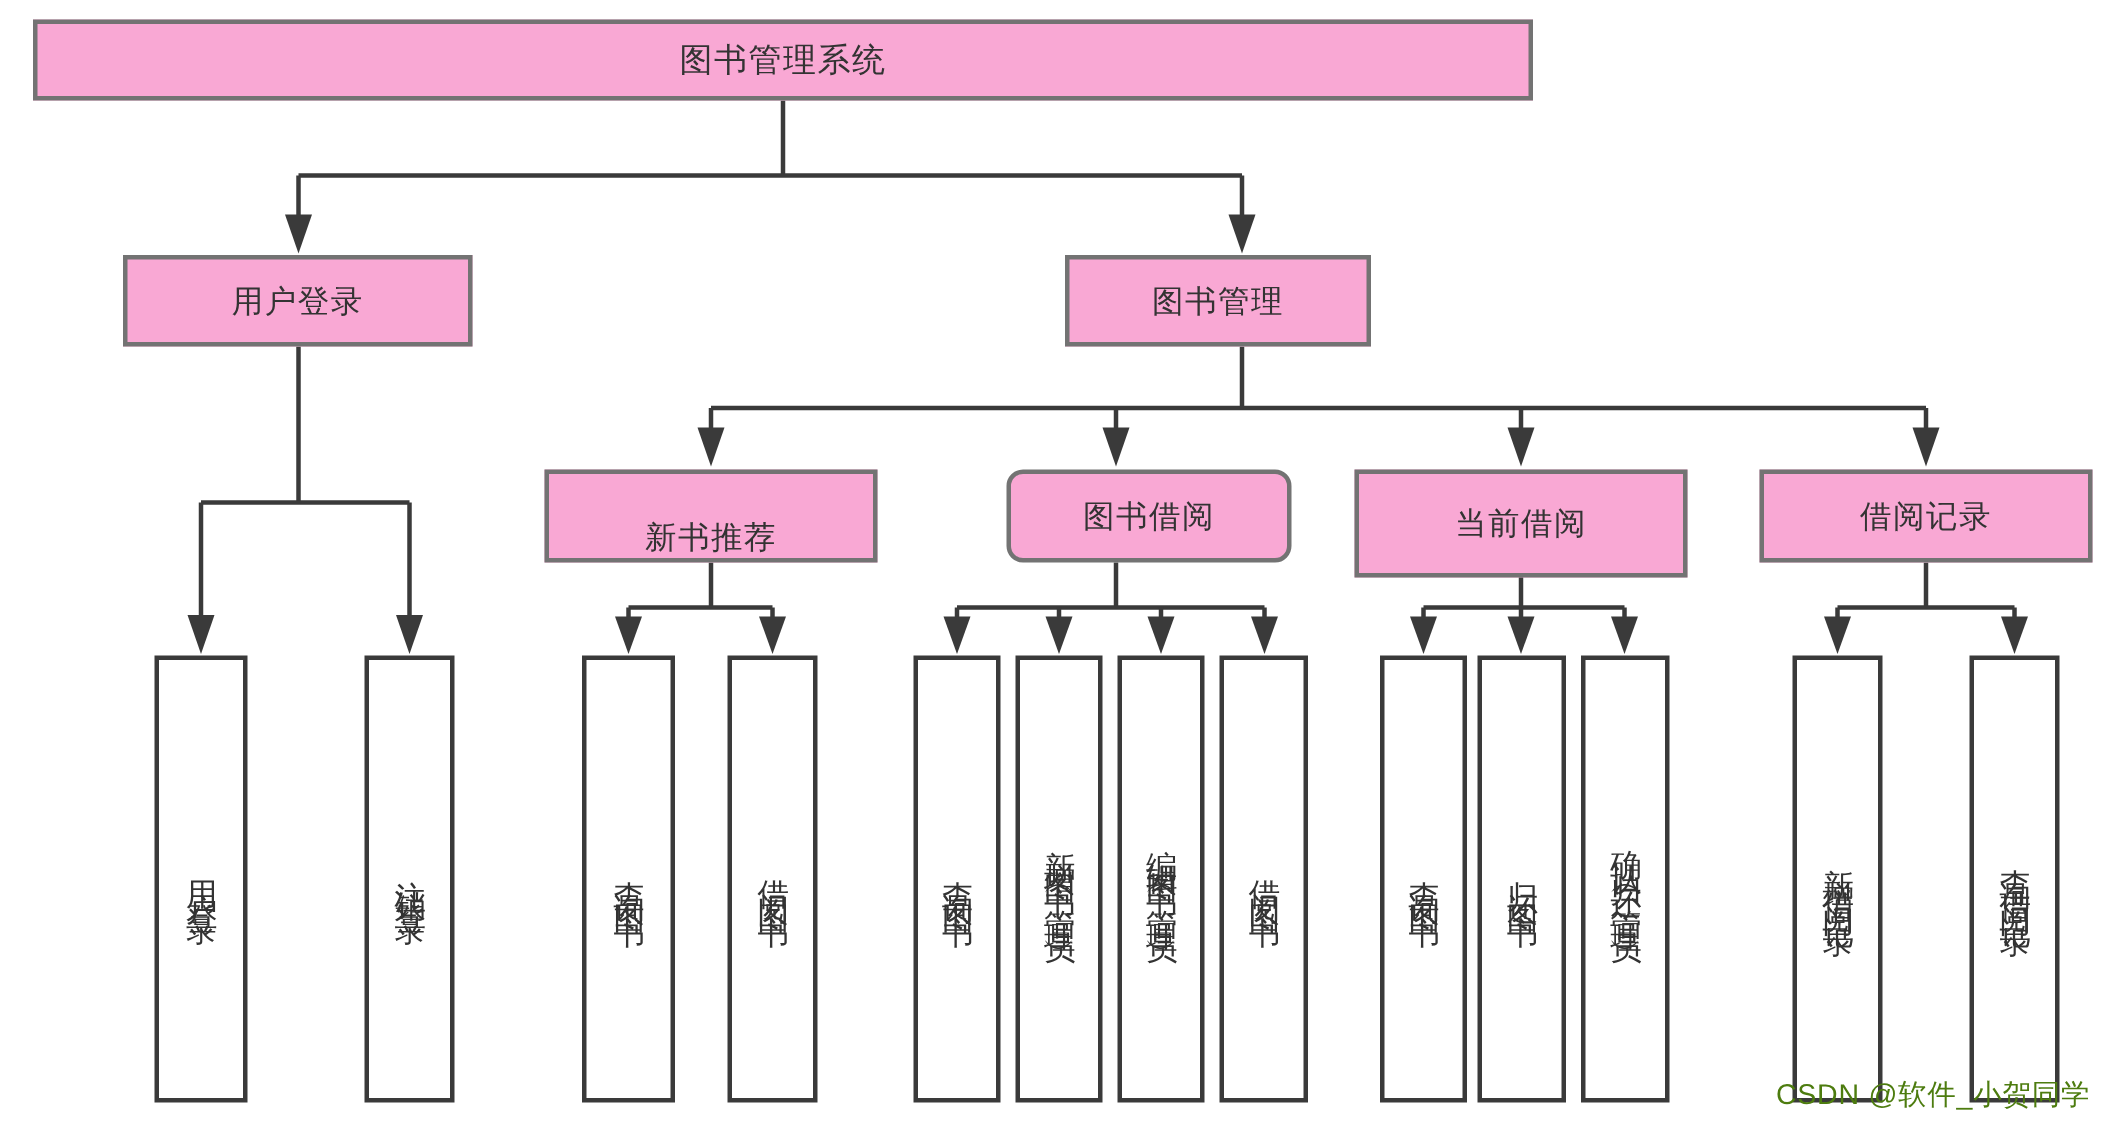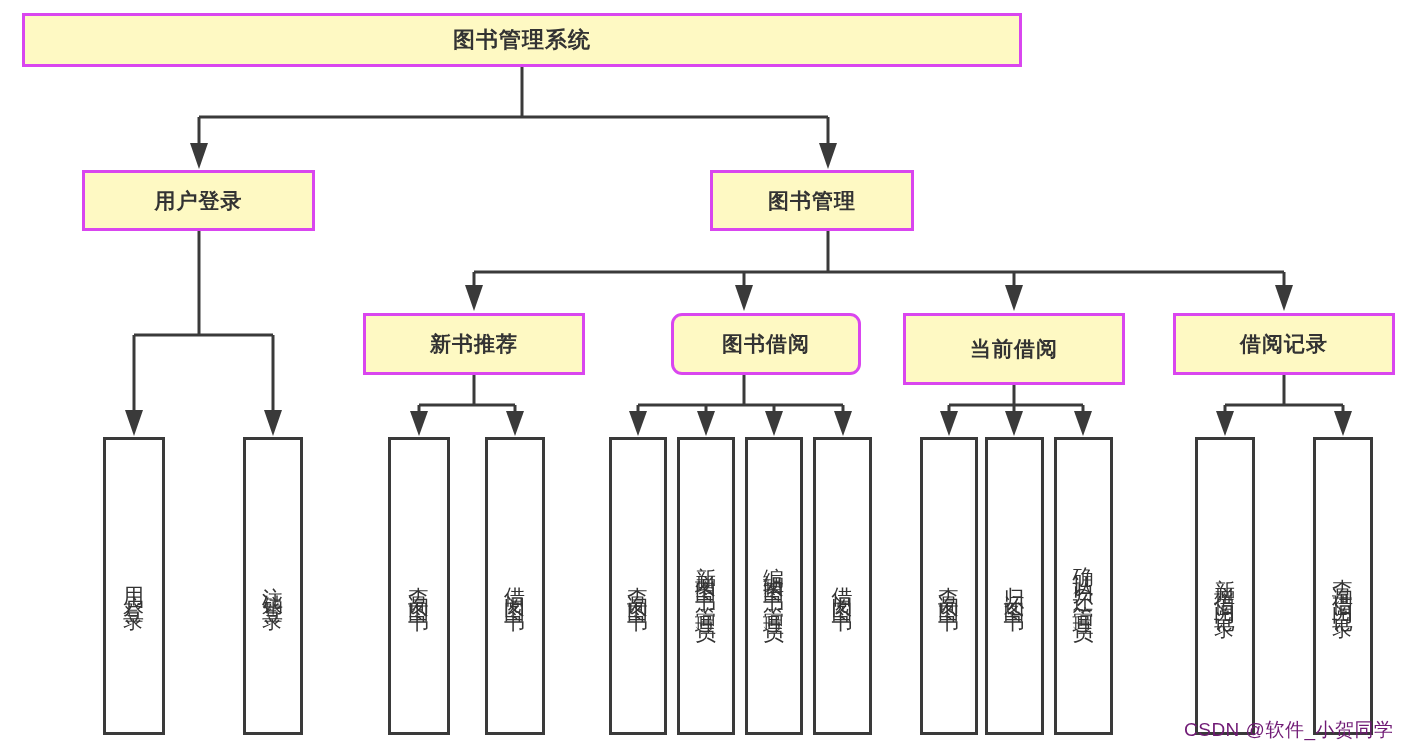--- a/index.html
+++ b/index.html
@@ -14,30 +14,29 @@
   }
   #connector-svg {
     position: absolute;
     left: 0; top: 0;
     width: 1405px; height: 747px;
     z-index: 1;
   }
   .node {
     position: absolute;
     box-sizing: border-box;
-    background: #fef9c3;
-    border: 3px solid #d946ef;
+    background: #f9a8d4;
+    border: 3px solid #737373;
     display: flex;
     align-items: center;
     justify-content: center;
     z-index: 2;
     font-size: 21px;
     letter-spacing: 1px;
     white-space: nowrap;
-    font-weight: bold;
   }
   .node.root { font-size: 22px; }
   .leaf {
     position: absolute;
     box-sizing: border-box;
     background: #ffffff;
     border: 3px solid #3a3a3a;
     display: flex;
     align-items: center;
     justify-content: center;
@@ -48,21 +47,21 @@
     text-orientation: mixed;
     font-size: 21px;
     letter-spacing: 8px;
     line-height: 1;
     color: #333333;
   }
   
   .root       { left:  22px; top:  13px; width: 1000px; height: 54px; }
   .l2-user    { left:  82px; top: 170px; width: 233px; height: 61px; }
   .l2-book    { left: 710px; top: 170px; width: 204px; height: 61px; }
-  .l3-recommend { left:  363px; top: 313px; width: 222px; height: 62px; }
+  .l3-recommend { left:  363px; top: 313px; width: 222px; height: 62px; align-items: flex-end; }
   .l3-borrow    { left:  671px; top: 313px; width: 190px; height: 62px; border-radius: 11px; }
   .l3-current   { left:  903px; top: 313px; width: 222px; height: 72px; }
   .l3-records   { left: 1173px; top: 313px; width: 222px; height: 62px; }
   .leaf-1  { left:  103px; top: 437px; width: 62px; height: 298px; }
   .leaf-2  { left:  243px; top: 437px; width: 60px; height: 298px; }
   .leaf-3  { left:  388px; top: 437px; width: 62px; height: 298px; }
   .leaf-4  { left:  485px; top: 437px; width: 60px; height: 298px; }
   .leaf-5  { left:  609px; top: 437px; width: 58px; height: 298px; }
   .leaf-6  { left:  677px; top: 437px; width: 58px; height: 298px; }
   .leaf-7  { left:  745px; top: 437px; width: 58px; height: 298px; }
@@ -70,21 +69,21 @@
   .leaf-9  { left:  920px; top: 437px; width: 58px; height: 298px; }
   .leaf-10 { left:  985px; top: 437px; width: 59px; height: 298px; }
   .leaf-11 { left: 1054px; top: 437px; width: 59px; height: 298px; }
   .leaf-12 { left: 1195px; top: 437px; width: 60px; height: 298px; }
   .leaf-13 { left: 1313px; top: 437px; width: 60px; height: 298px; }
   #watermark {
     position: absolute;
     left: 1184px; top: 717px;
     z-index: 3;
     font-size: 19px;
-    color: #701a75;
+    color: #4d7c0f;
     letter-spacing: 0.5px;
     white-space: nowrap;
   }
 </style>
 </head>
 <body>
 
 <div id="canvas">
 
   <svg id="connector-svg" viewBox="0 0 1405 747" xmlns="http://www.w3.org/2000/svg">

